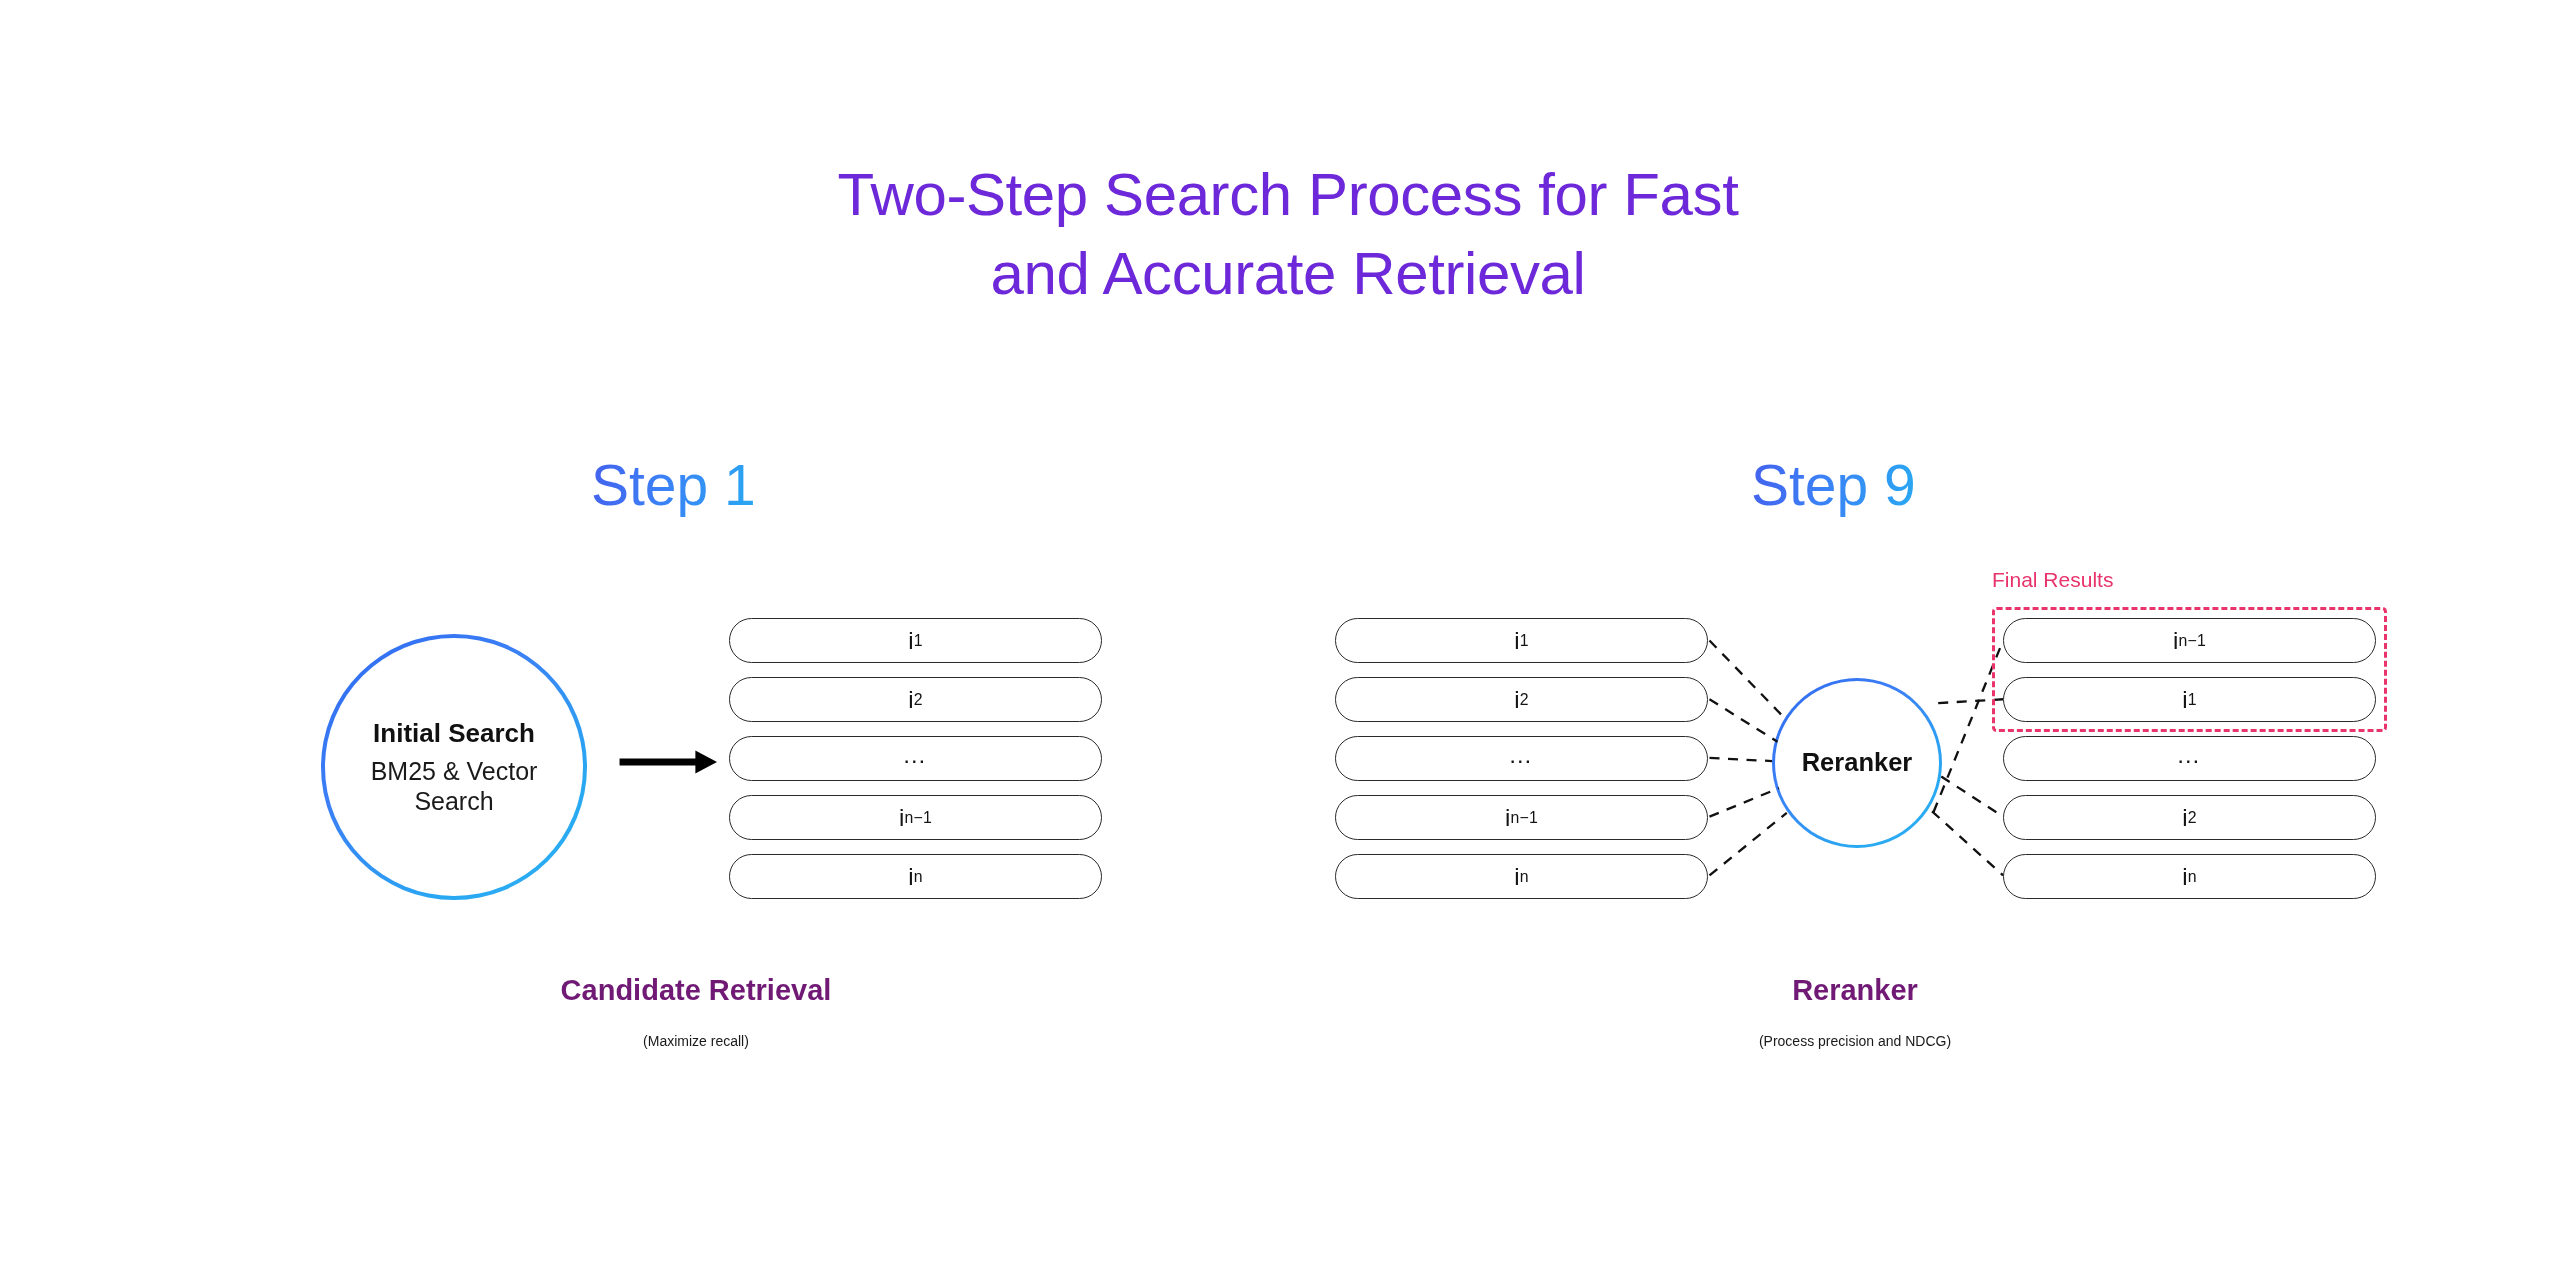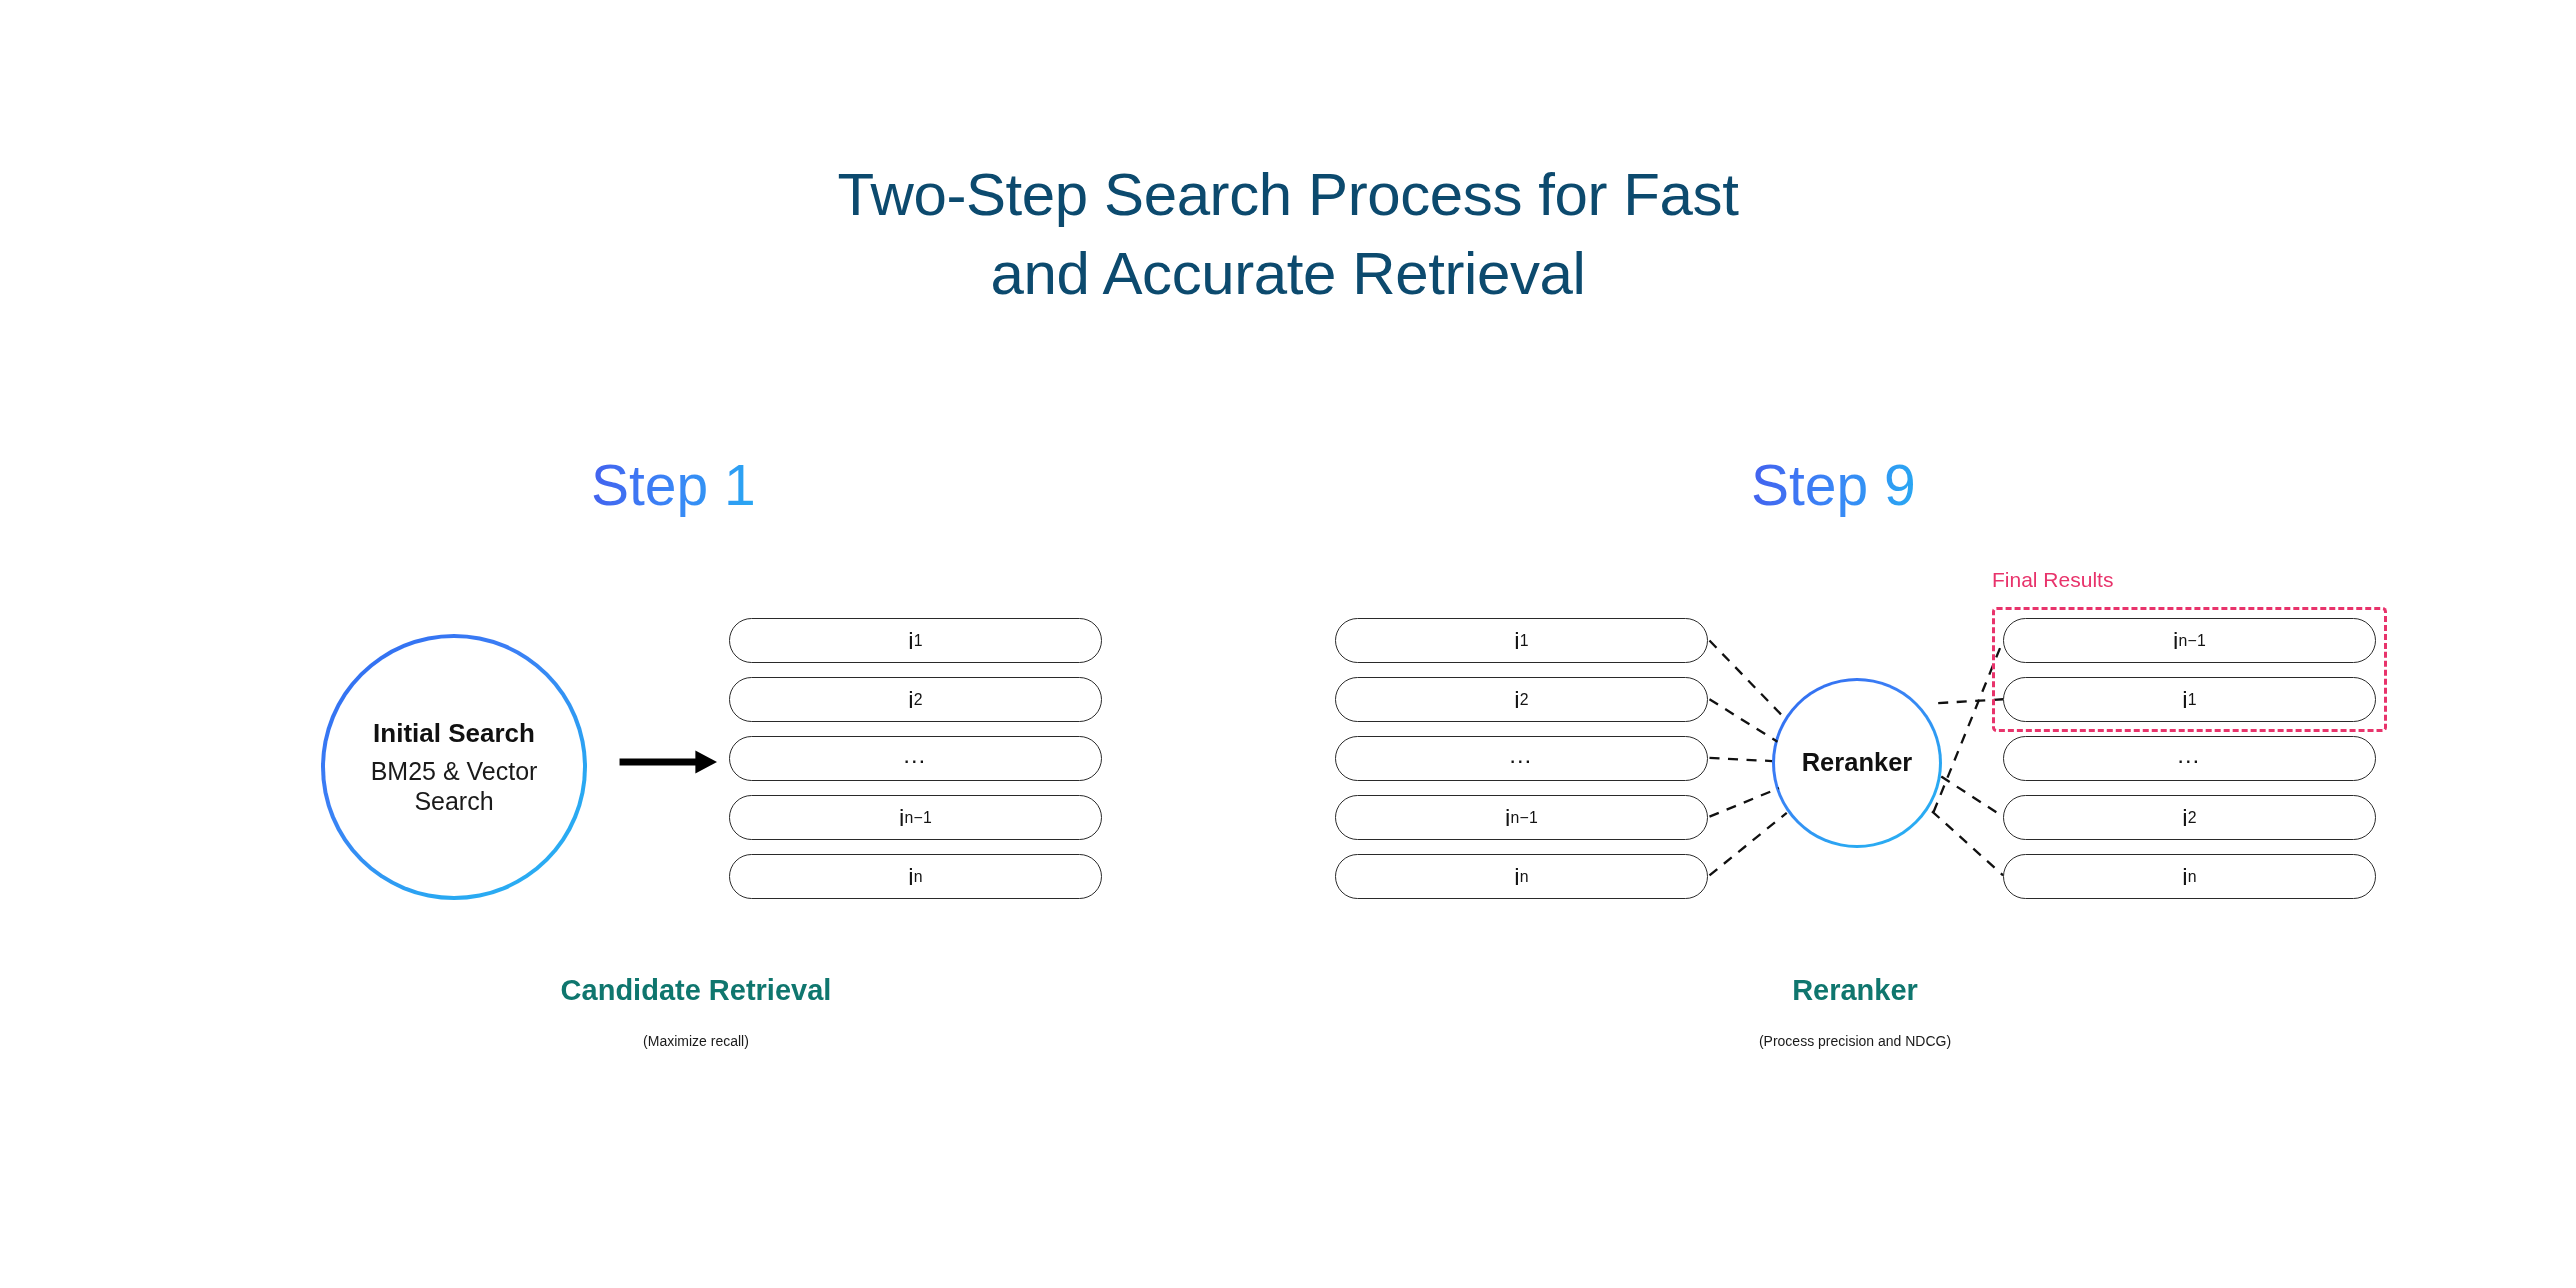--- a/index.html
+++ b/index.html
@@ -26,21 +26,21 @@
   
   .title {
     position: absolute;
     left: 0; right: 0;
     top: 155px;
     text-align: center;
     font-size: 60px;
     line-height: 1.32;
     font-weight: 400;
     letter-spacing: -0.4px;
-    color: #0c4a6e;
+    color: #6d28d9;
   }
   .title .line { display: block; }
 
   
   .step-label {
     position: absolute;
     font-size: 57px;
     font-weight: 400;
     letter-spacing: 0px;
     background: linear-gradient(95deg, #4361ee 0%, #3b82f6 45%, #29a8f2 100%);
@@ -163,21 +163,21 @@
   }
 
   
   .caption {
     position: absolute;
     text-align: center;
   }
   .caption .cap-title {
     font-size: 29px;
     font-weight: 700;
-    color: #0f766e;
+    color: #701a75;
     line-height: 1.3;
   }
   .caption .cap-sub {
     font-size: 14px;
     font-weight: 400;
     color: #1a1a1a;
     margin-top: 22px;
     line-height: 1.3;
   }
   #caption-step1 { left: 464px;  top: 972px; width: 464px; }

